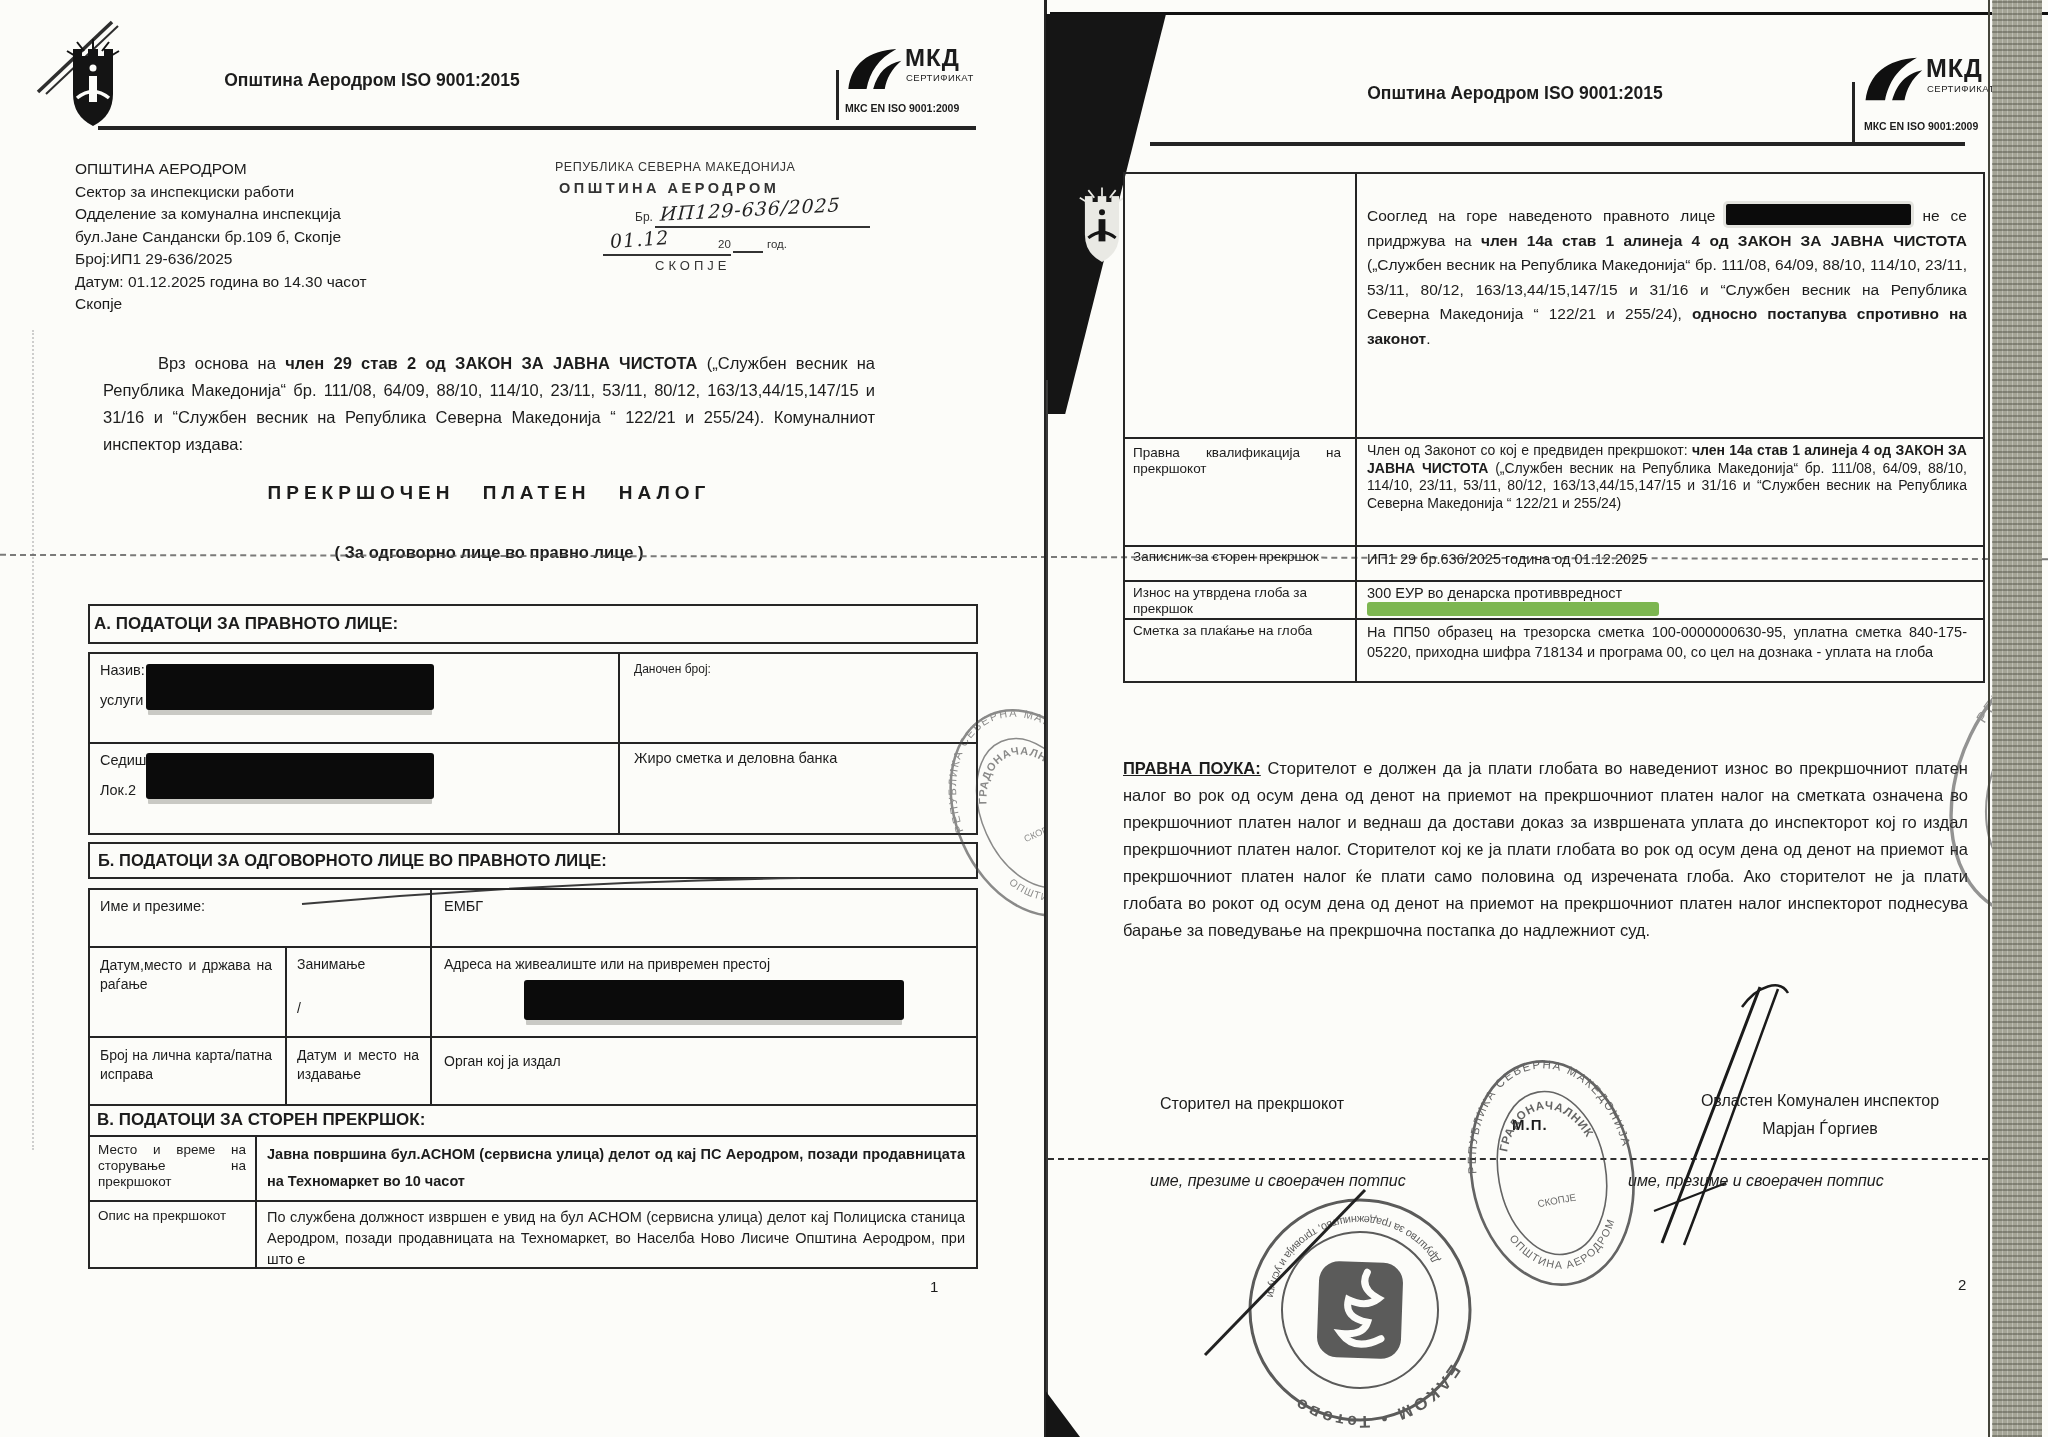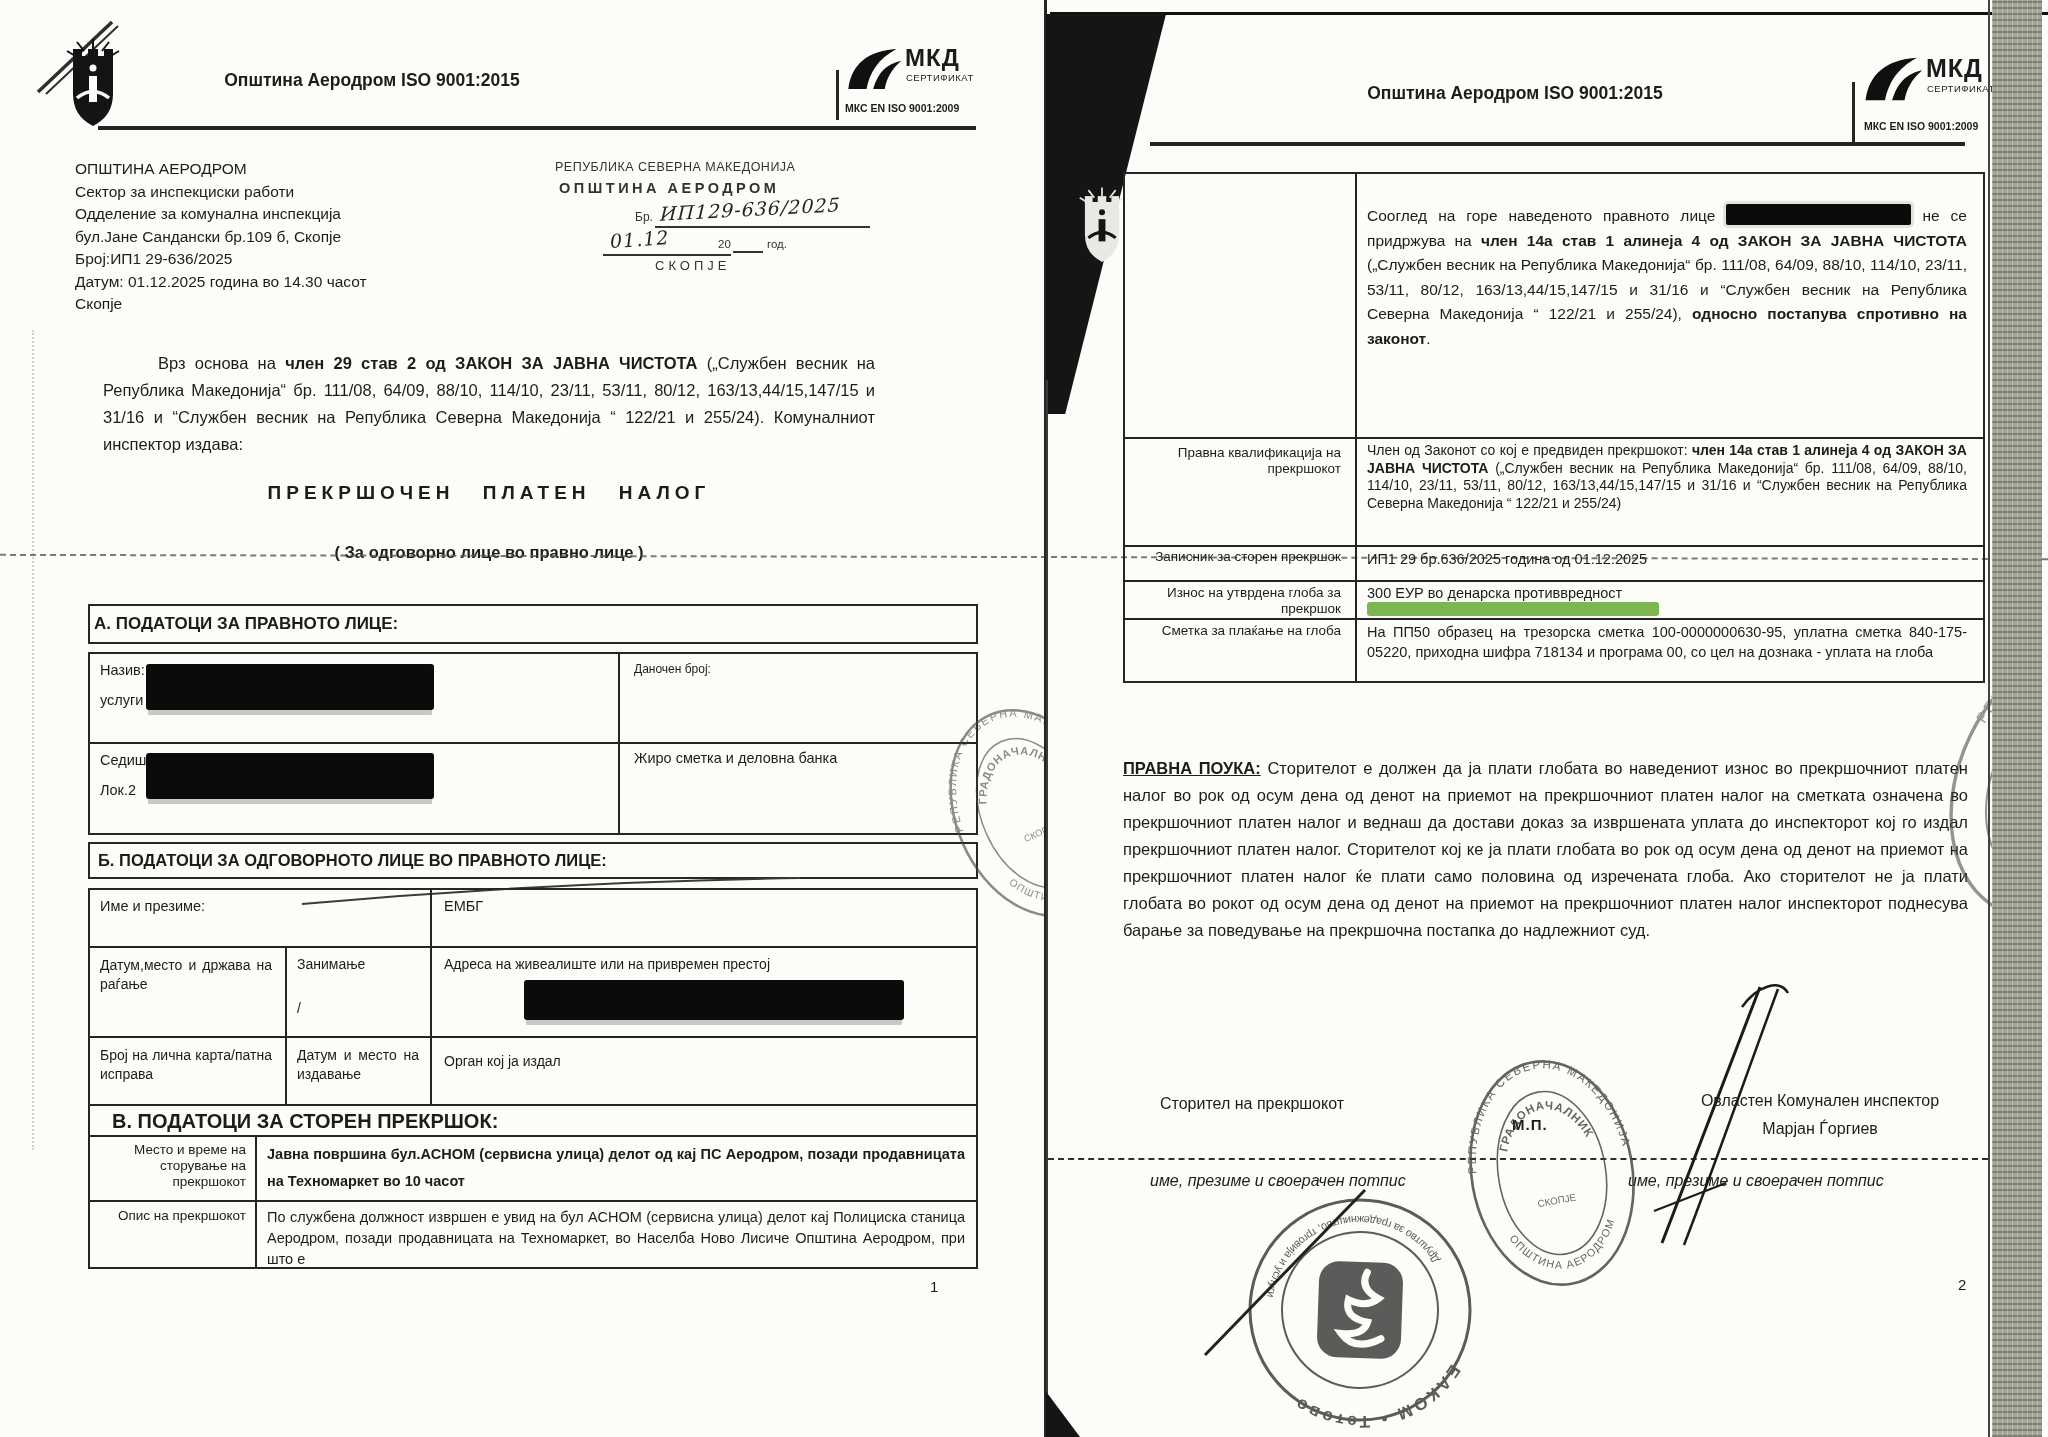--- a/index.html
+++ b/index.html
@@ -8,21 +8,21 @@
     background:#fcfcf9;color:#1c1c1c;
     font-family:"Liberation Sans",sans-serif;
   }
   .abs{position:absolute;}
   .b{font-weight:bold;}
   .ctr{text-align:center;}
   .just{text-align:justify;}
   .it{font-style:italic;}
   .line{position:absolute;background:#242424;}
   .boxed{position:absolute;border:2.5px solid #262626;box-sizing:border-box;}
-  .cell-label{font-size:13.5px;line-height:16px;text-align:right;}
+  .cell-label{font-size:13.5px;line-height:16px;}
   .redact{position:absolute;background:#0b0b0b;border-radius:3px;box-shadow:0 7px 0 -2px #c9c9c4;}
   .redact-in{display:inline-block;background:#0b0b0b;border-radius:2px;height:21px;vertical-align:-4px;box-shadow:0 0 0 3px #e4e4df;}
   .hand{font-family:"DejaVu Serif",serif;font-style:italic;letter-spacing:1px;color:#222;}
   .fold{position:absolute;left:0;width:2048px;border-top:2.5px dashed #5a5a5a;opacity:.8;transform:rotate(.12deg);}
   .dotline{position:absolute;border-top:2.5px dashed #2f2f2f;}
   .stamp-wrap{position:absolute;opacity:.8;}
   .speckle{
     position:absolute;background-color:#a5a597;
     background-image:
       repeating-linear-gradient(0deg, rgba(55,55,45,.35) 0 2px, transparent 2px 6px),
@@ -131,21 +131,21 @@
   <div class="abs just" style="left:100px;top:956px;width:172px;font-size:14px;line-height:19px;">Датум,место и држава на раѓање</div>
   <div class="abs" style="left:297px;top:956px;font-size:14px;">Занимање</div>
   <div class="abs" style="left:297px;top:1000px;font-size:14px;">/</div>
   <div class="abs" style="left:444px;top:956px;width:520px;font-size:14px;">Адреса на живеалиште или на привремен престој</div>
   <div class="redact" style="left:524px;top:980px;width:380px;height:40px;"></div>
   <div class="abs just" style="left:100px;top:1046px;width:172px;font-size:14px;line-height:19px;">Број на лична карта/патна исправа</div>
   <div class="abs just" style="left:297px;top:1046px;width:122px;font-size:14px;line-height:19px;">Датум и место на издавање</div>
   <div class="abs" style="left:444px;top:1053px;font-size:14px;">Орган кој ја издал</div>
 
   <div class="boxed" style="left:88px;top:1104px;width:890px;height:165px;"></div>
-  <div class="abs b" style="left:112px;top:1110px;font-size:20px;">В. ПОДАТОЦИ ЗА СТОРЕН ПРЕКРШОК:</div>
+  <div class="abs b" style="left:97px;top:1110px;font-size:17px;">В. ПОДАТОЦИ ЗА СТОРЕН ПРЕКРШОК:</div>
   <div class="line" style="left:88px;top:1135px;width:890px;height:2px;"></div>
   <div class="line" style="left:255px;top:1135px;width:2px;height:134px;"></div>
   <div class="line" style="left:88px;top:1200px;width:890px;height:2px;"></div>
   <div class="abs just cell-label" style="left:98px;top:1142px;width:148px;">Место и време на сторување на прекршокот</div>
   <div class="abs just" style="left:267px;top:1141px;width:698px;font-size:14.5px;line-height:27px;font-weight:bold;">Јавна површина бул.АСНОМ (сервисна улица) делот од кај ПС Аеродром, позади продавницата на Техномаркет во 10 часот</div>
   <div class="abs cell-label" style="left:98px;top:1208px;width:148px;">Опис на прекршокот</div>
   <div class="abs just" style="left:267px;top:1207px;width:698px;font-size:14.5px;line-height:21px;">По службена должност извршен е увид на бул АСНОМ (сервисна улица) делот кај Полициска станица Аеродром, позади продавницата на Техномаркет, во Населба Ново Лисиче Општина Аеродром, при што е</div>
 
   <div class="abs" style="left:930px;top:1278px;font-size:15px;">1</div>
 

